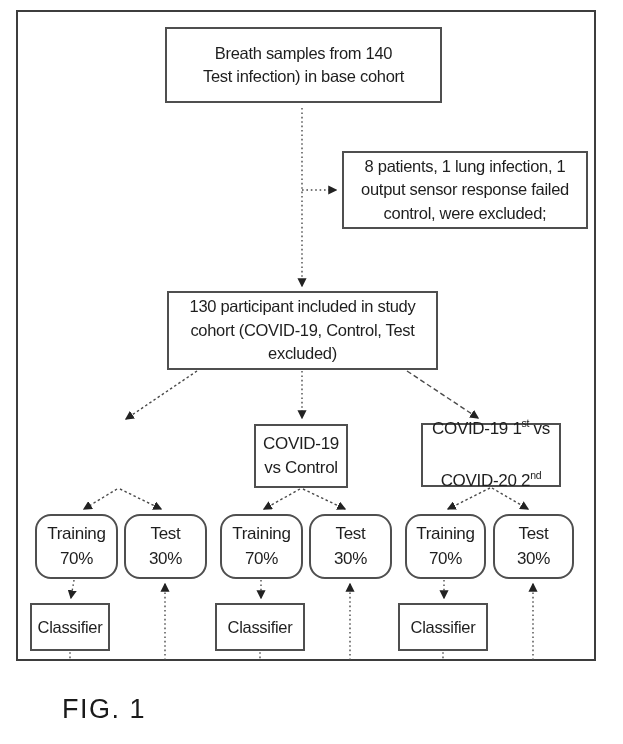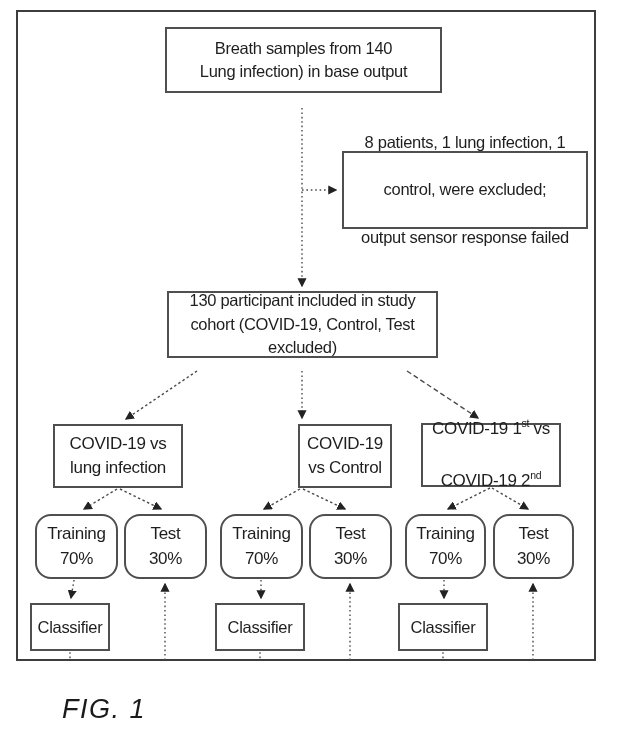--- a/index.html
+++ b/index.html
@@ -11,40 +11,40 @@
     position:absolute;left:16px;top:10px;width:580px;height:651px;
     border:2px solid #3d3d3d;box-sizing:border-box;background:transparent;
   }
   .connectors{position:absolute;left:0;top:0;width:623px;height:744px;pointer-events:none;}
   .box{
     position:absolute;box-sizing:border-box;border:2px solid #4f4f4f;background:#ffffff;
     display:flex;flex-direction:column;justify-content:center;align-items:center;
     text-align:center;letter-spacing:-0.3px;line-height:1.42;
   }
   .box .ln{white-space:nowrap;}
-  .top-box     {left:165px;top:27px;width:277px;height:66px;font-size:16.5px;}
-  .excluded-box{left:342px;top:151px;width:246px;height:78px;font-size:16.5px;gap:24px;}
-  .cohort-box  {left:167px;top:291px;width:271px;height:67px;font-size:16.5px;}
+  .top-box     {left:165px;top:27px;width:277px;height:76px;font-size:16.5px;}
+  .excluded-box{left:342px;top:151px;width:246px;height:78px;font-size:16.5px;}
+  .cohort-box  {left:167px;top:291px;width:271px;height:79px;font-size:16.5px;}
   .branch-1{left:53px; top:424px;width:130px;height:64px;font-size:17px;}
-  .branch-2{left:254px;top:424px;width:94px; height:64px;font-size:17px;margin-left:44px;}
+  .branch-2{left:254px;top:424px;width:94px; height:64px;font-size:17px;}
   .branch-3{left:421px;top:423px;width:140px;height:64px;font-size:17px;gap:28px;}
   .split-box{width:83px;height:65px;font-size:17px;border-radius:16px;}
   .training-1{left:35px; top:514px;}
   .test-1    {left:124px;top:514px;}
   .training-2{left:220px;top:514px;}
   .test-2    {left:309px;top:514px;}
   .training-3{left:405px;top:514px;width:81px;}
   .test-3    {left:493px;top:514px;width:81px;}
   .classifier-box{height:48px;font-size:16.5px;line-height:1;}
   .classifier-1{left:30px; top:603px;width:80px;}
   .classifier-2{left:215px;top:603px;width:90px;}
   .classifier-3{left:398px;top:603px;width:90px;}
   sup{font-size:0.62em;line-height:0;}
   .fig-label{
-    position:absolute;left:62px;top:694px;font-size:27px;font-style:italic;
+    position:absolute;left:62px;top:694px;font-size:27px;
     color:#1a1a1a;letter-spacing:1.5px;
   }
 </style>
 </head>
 <body>
 
 <div class="page">
 
   <div class="outer-border"></div>
 
@@ -78,48 +78,44 @@
       <line x1="443" y1="639" x2="443" y2="660" stroke-dasharray="1.6 2.8"></line>
 
       <line x1="165" y1="660" x2="165" y2="584" stroke-dasharray="1.6 2.8" marker-end="url(#ah)"></line>
       <line x1="350" y1="660" x2="350" y2="584" stroke-dasharray="1.6 2.8" marker-end="url(#ah)"></line>
       <line x1="533" y1="660" x2="533" y2="584" stroke-dasharray="1.6 2.8" marker-end="url(#ah)"></line>
     </g>
   </svg>
 
   <div class="box top-box">
     <div class="ln">Breath samples from 140</div>
-    <div class="ln">Lung infection) in base output</div>
+    <div class="ln">Test infection) in base cohort</div>
   </div>
 
   <div class="box excluded-box">
     <div class="ln">8 patients, 1 lung infection, 1</div>
+    <div class="ln">output sensor response failed</div>
     <div class="ln">control, were excluded;</div>
-    <div class="ln">output sensor response failed</div>
   </div>
 
   <div class="box cohort-box">
     <div class="ln">130 participant included in study</div>
     <div class="ln">cohort (COVID-19, Control, Test</div>
     <div class="ln">excluded)</div>
   </div>
 
-  <div class="box branch-1">
-    <div class="ln">COVID-19 vs</div>
-    <div class="ln">lung infection</div>
-  </div>
 
   <div class="box branch-2">
     <div class="ln">COVID-19</div>
     <div class="ln">vs Control</div>
   </div>
 
   <div class="box branch-3">
     <div class="ln"><span>COVID-19 1</span><sup>st</sup><span> vs</span></div>
-    <div class="ln"><span>COVID-19 2</span><sup>nd</sup></div>
+    <div class="ln"><span>COVID-20 2</span><sup>nd</sup></div>
   </div>
 
   <div class="box split-box training-1">
     <div class="ln">Training</div>
     <div class="ln">70%</div>
   </div>
   <div class="box split-box test-1">
     <div class="ln">Test</div>
     <div class="ln">30%</div>
   </div>

